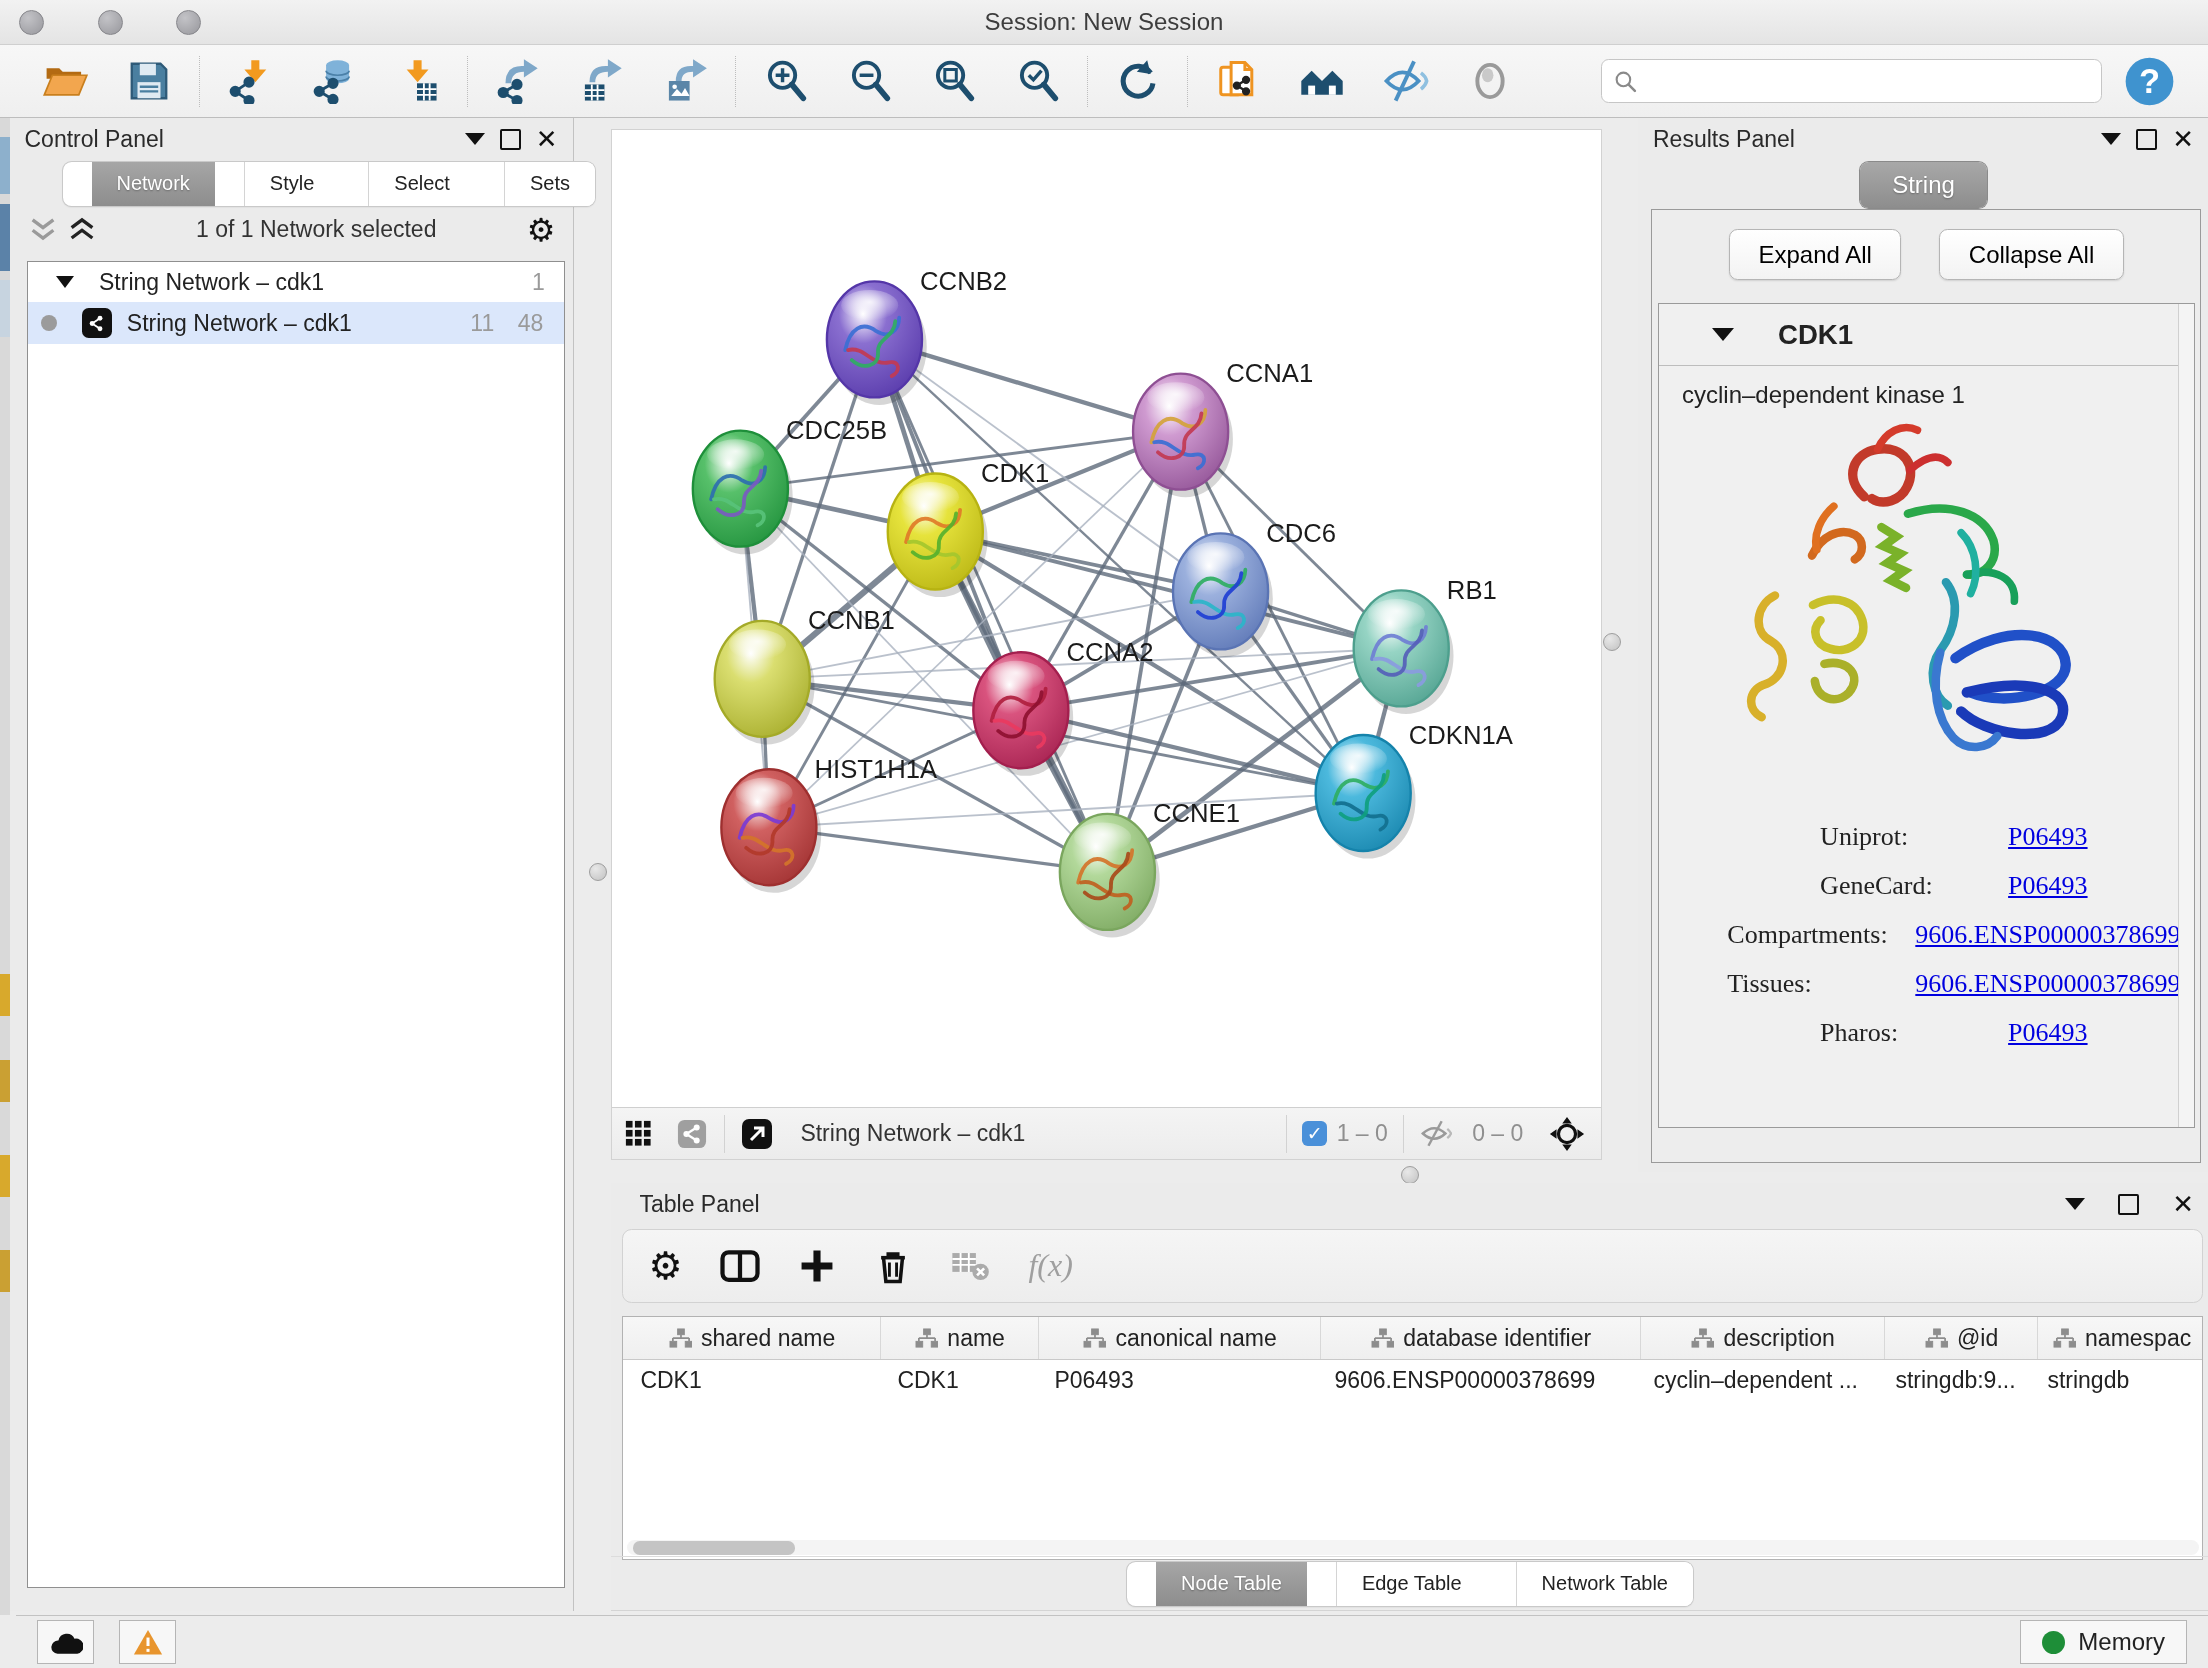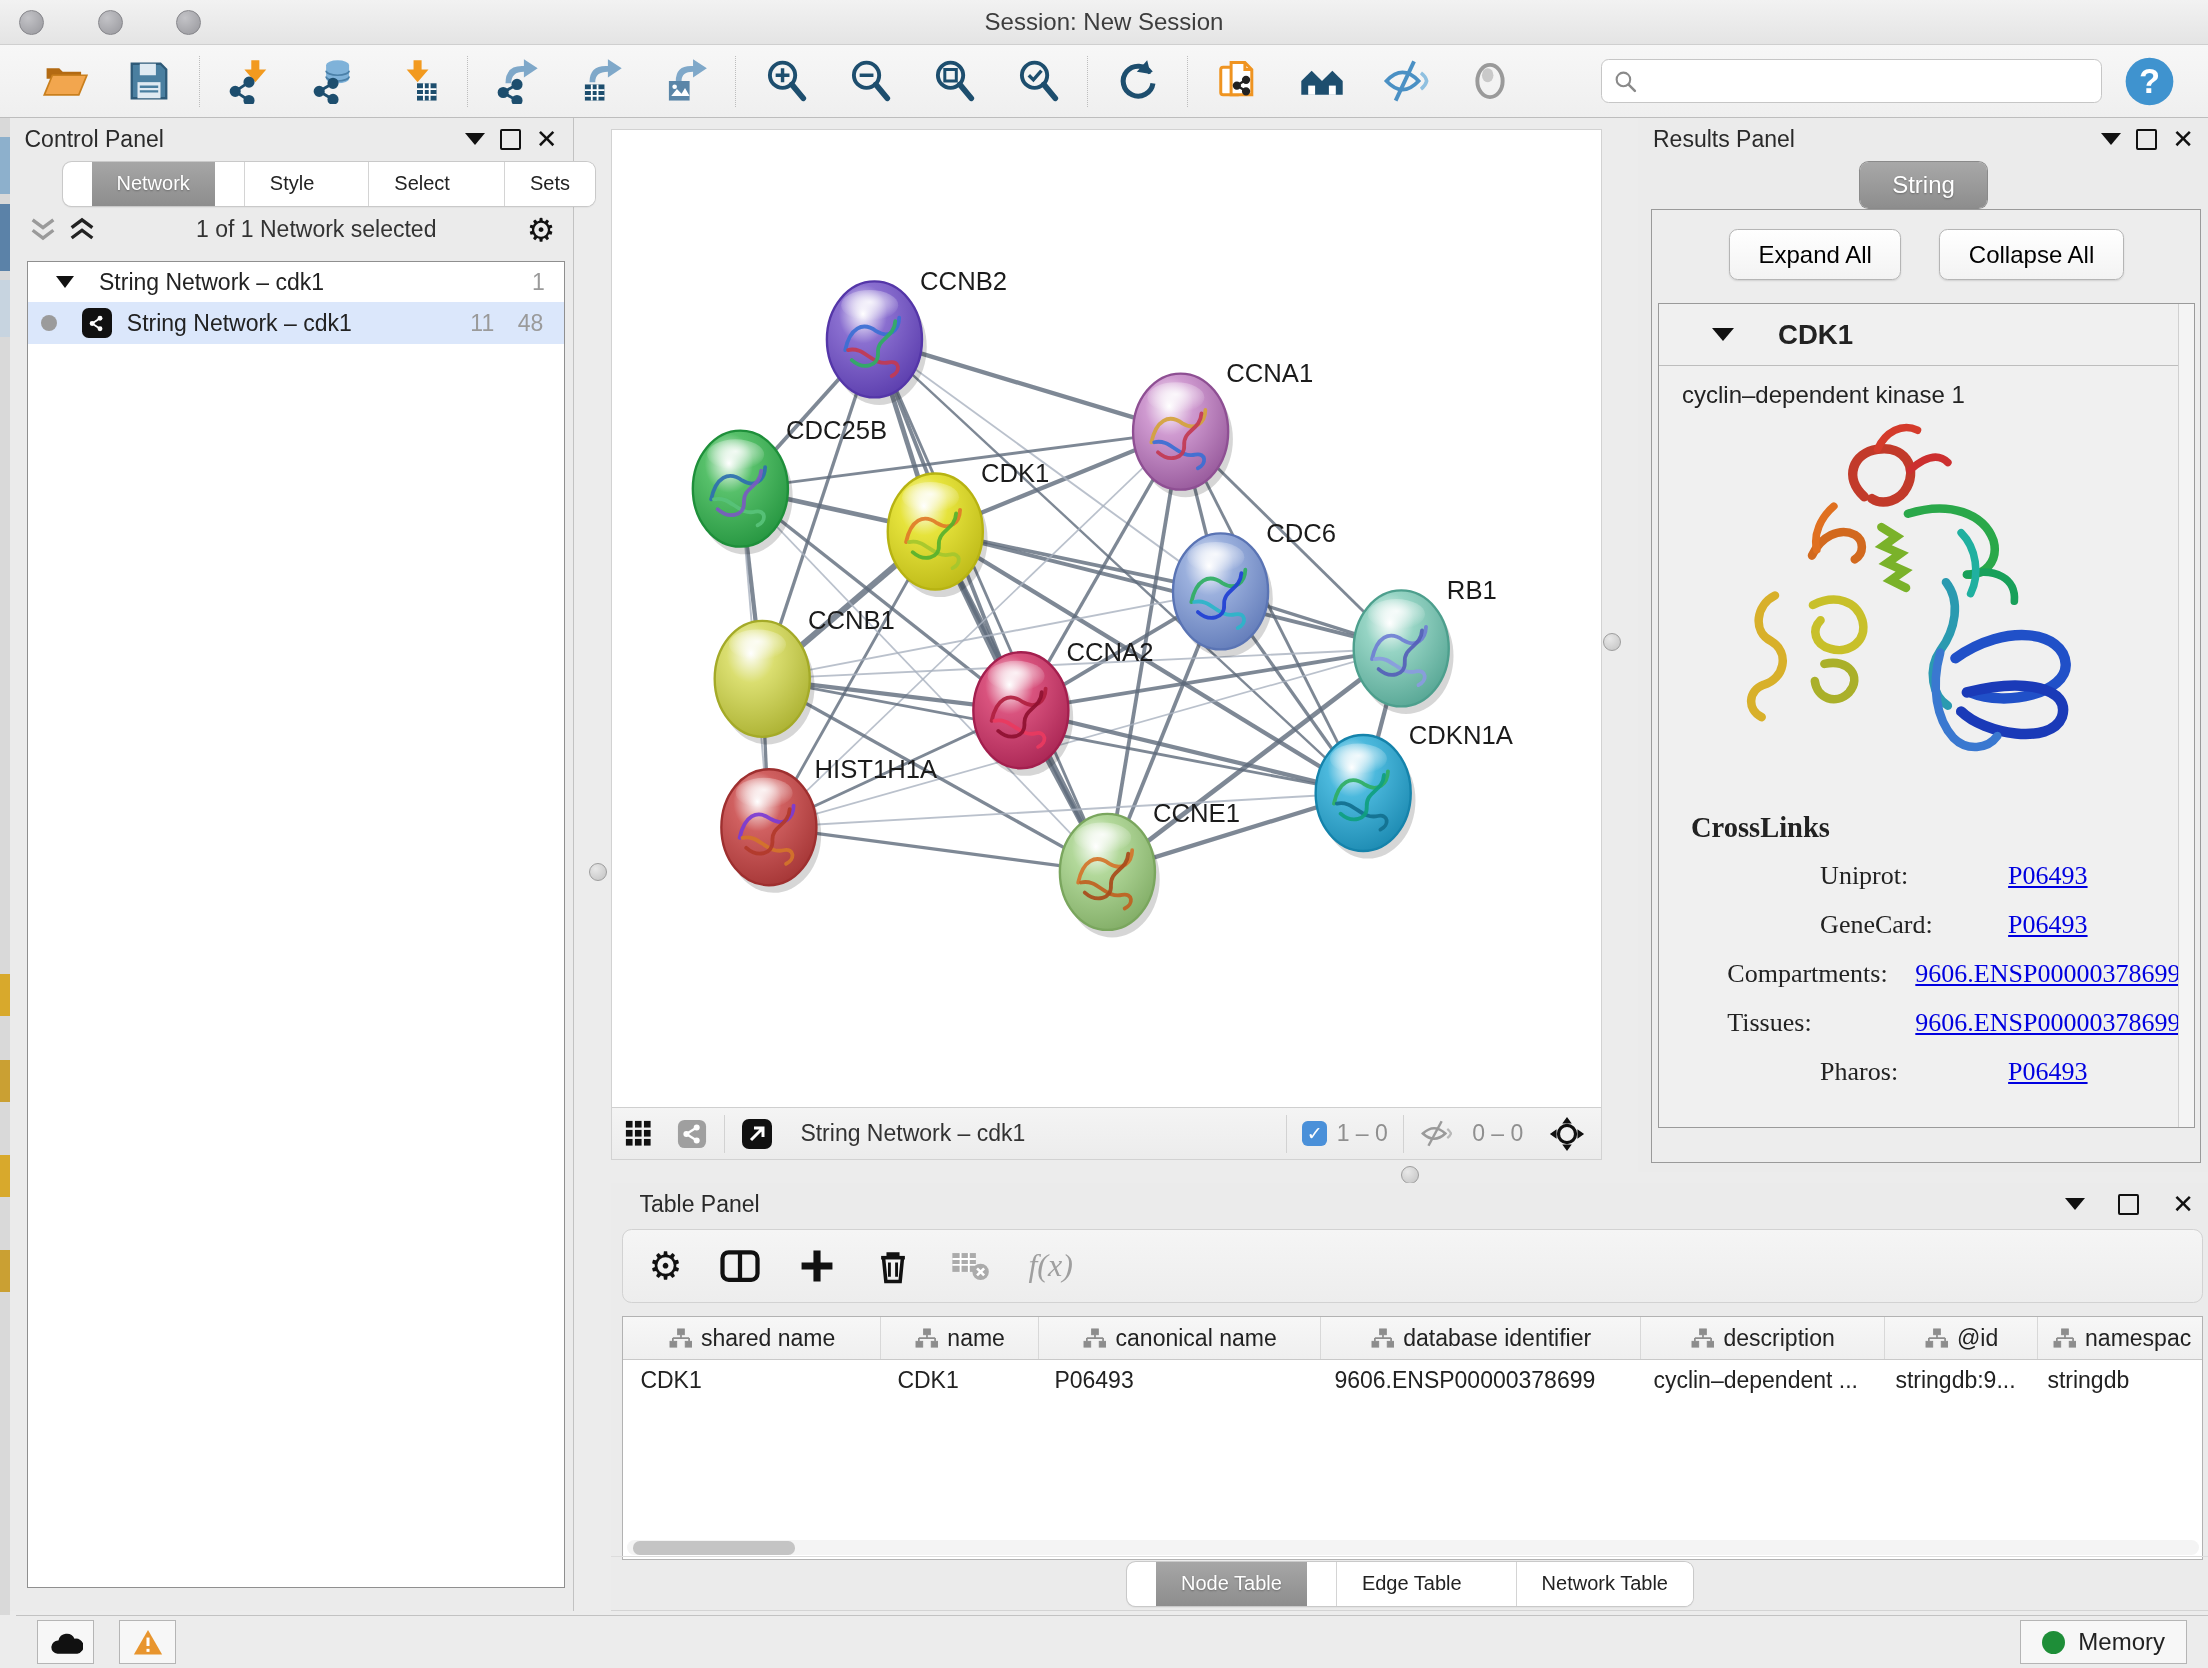--- a/index.html
+++ b/index.html
@@ -649,21 +649,20 @@
             <path d="M196 104 C240 90 276 104 286 132 C292 154 276 170 258 168" stroke="#2aa84a" stroke-width="9"></path>
             <path d="M258 168 C288 160 310 172 308 196" stroke="#18a05a" stroke-width="8"></path>
             <path d="M252 124 C268 140 272 168 262 188" stroke="#20b0a0" stroke-width="8"></path>
             <path d="M236 176 C252 196 246 226 230 248 C216 268 222 296 238 306" stroke="#2a9ab0" stroke-width="9"></path>
             <path d="M246 256 C300 218 360 228 362 262 C364 292 300 308 262 292" stroke="#2050c8" stroke-width="11"></path>
             <path d="M258 292 C320 276 368 288 358 318 C346 348 276 336 252 312" stroke="#1a3ab8" stroke-width="11"></path>
             <path d="M230 250 C220 286 226 320 244 340 C258 354 280 352 290 338" stroke="#3a78d0" stroke-width="9"></path>
           </svg>
         </div>
         <div class="crosslinks">
-          <div class="cl-title">CrossLinks</div>
           <div id="cl-rows">
               <div class="cl-row">
                 <span class="cl-label">Uniprot:</span>
                 <a class="cl-link" href="#">P06493</a>
               </div>
               <div class="cl-row">
                 <span class="cl-label">GeneCard:</span>
                 <a class="cl-link" href="#">P06493</a>
               </div>
               <div class="cl-row">

